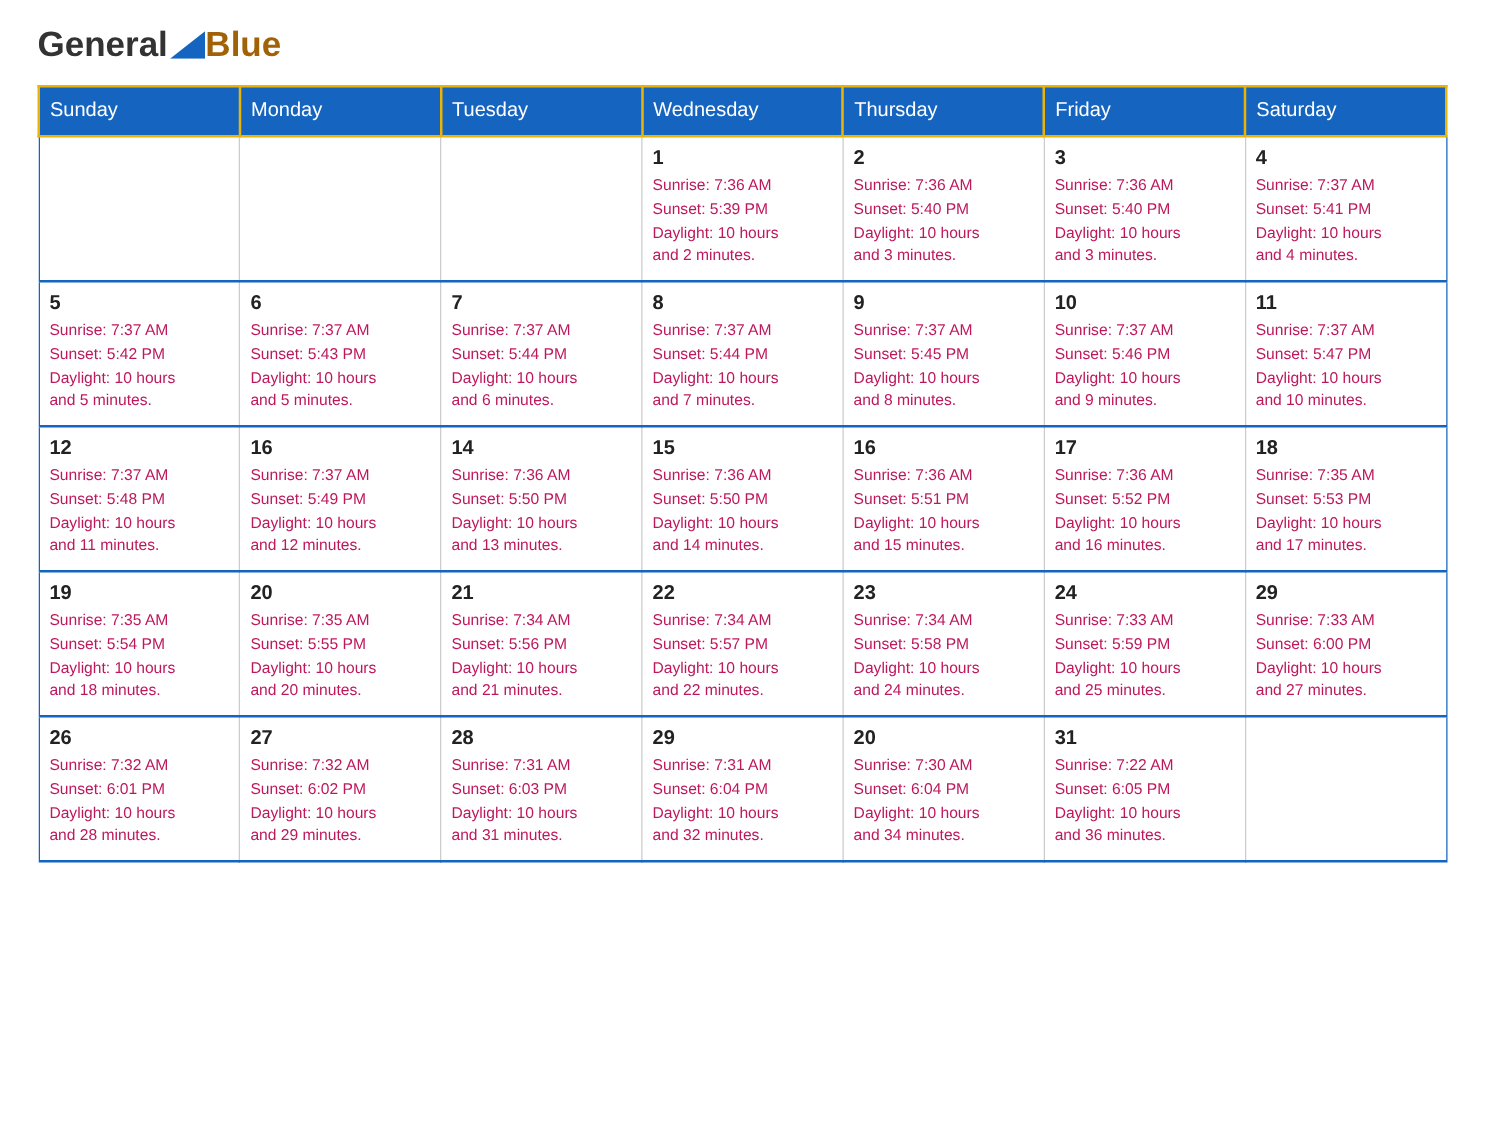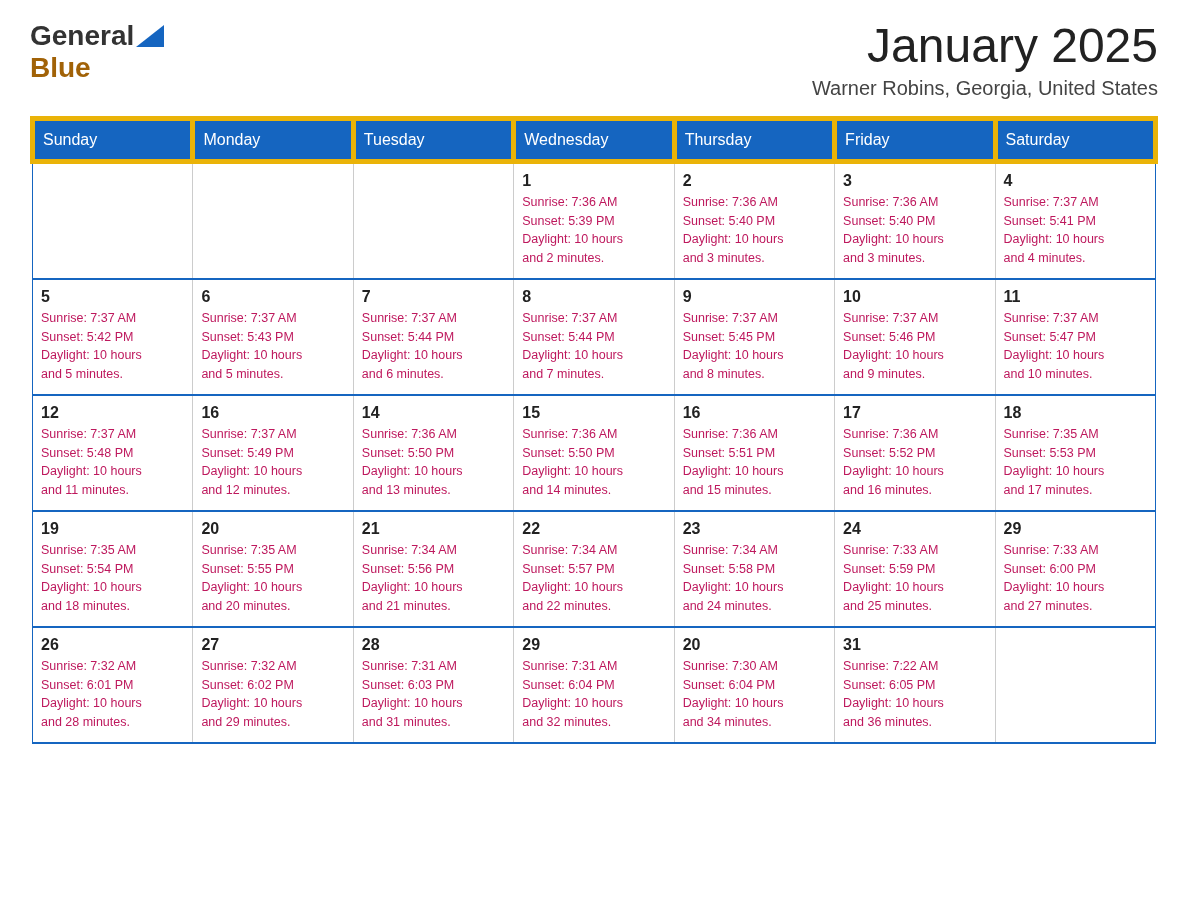--- a/index.html
+++ b/index.html
@@ -45,21 +45,21 @@
       border-collapse: collapse;
       table-layout: fixed;
     }
     .calendar-table thead tr th {
       background-color: #1565c0;
       color: #fff;
       font-size: 16px;
       font-weight: normal;
       padding: 10px 8px;
       text-align: left;
-      border: 5px solid #eab308;
+      border: 2px solid #eab308;
     }
     .calendar-table tbody tr {
       border-bottom: 2px solid #1565c0;
     }
     .calendar-table tbody tr td {
       vertical-align: top;
       padding: 8px 8px 10px 8px;
       font-size: 13px;
       color: #333;
       border-left: 1px solid #ccc;
@@ -83,21 +83,21 @@
     .day-info {
       font-size: 12.5px;
       color: #be185d;
       line-height: 1.5;
     }
     .empty-cell {
       background: #fff;
     }
     .logo-wrapper {
       display: flex;
-      flex-direction: column;
+      flex-direction: row;
       align-items: flex-start;
     }
     .logo-line1 {
       display: flex;
       align-items: center;
     }
   </style>
 </head>
 <body>
 
@@ -108,24 +108,20 @@
       <span style="display:inline-block; position:relative; top: 0px;">
         <svg width="28" height="22" viewBox="0 0 28 22" style="display:inline-block; vertical-align:middle; margin-left:2px;">
           <polygon points="0,22 28,22 28,0" fill="#1565c0"></polygon>
         </svg>
       </span>
     </div>
     <div>
       <span class="logo-text-blue">Blue</span>
     </div>
   </div>
-  <div class="title-area">
-    <div class="month-title">January 2025</div>
-    <div class="location-title">Warner Robins, Georgia, United States</div>
-  </div>
 </div>
 
 <table class="calendar-table">
   <thead>
     <tr>
     <th>Sunday</th>
         <th>Monday</th>
         <th>Tuesday</th>
         <th>Wednesday</th>
         <th>Thursday</th>

